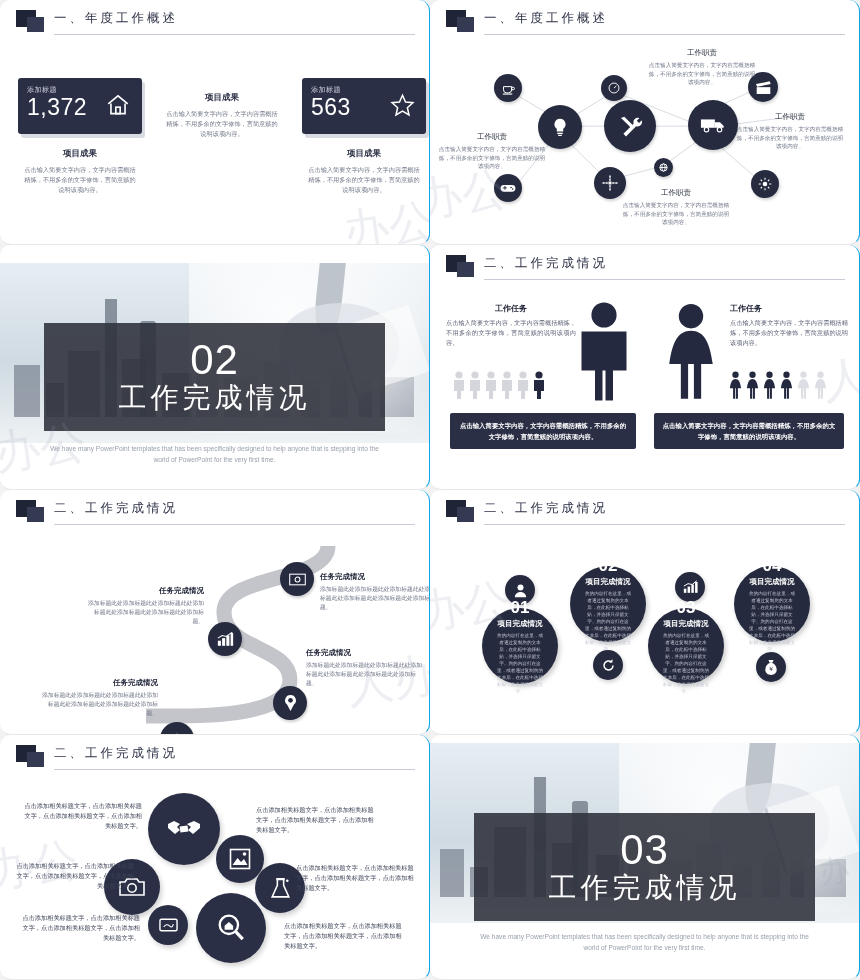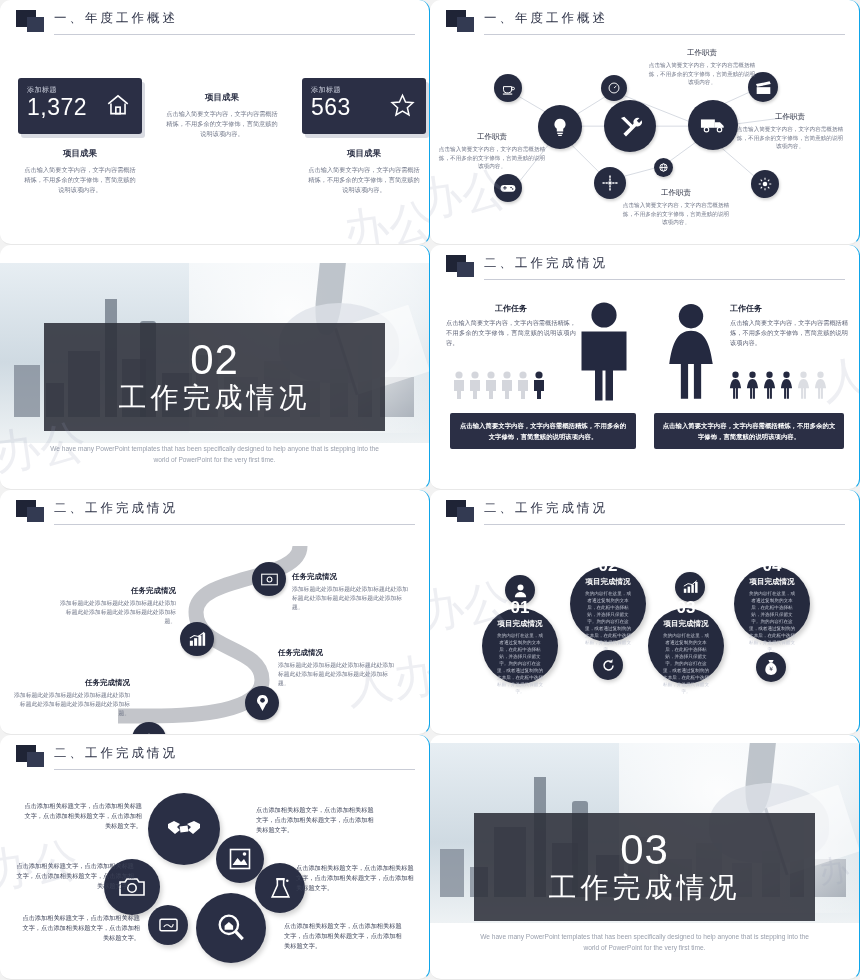--- a/index.html
+++ b/index.html
@@ -104,21 +104,21 @@
   .ppl-half { position:absolute; top:32px; width:210px; height:190px; }
   .ppl-title { font-size:8px; font-weight:bold; color:#22273a; }
   .ppl-body { font-size:6.2px; line-height:10px; color:#5b6074; }
   .ppl-row { position:absolute; display:flex; align-items:flex-end; gap:2px; }
   .darkbox {
     position:absolute; background:#2b2f45; color:#fff; font-size:6.4px; line-height:11px;
     text-align:center; padding:7px 8px; border-radius:2px; font-weight:bold;
   }
 
   
-  .road { position:absolute; inset:40px 0 0 0; }
+  .road { position:absolute; inset:40px 0 0 0;margin-left:28px; }
   .rnode { position:absolute; width:34px; height:34px; border-radius:50%; background:#262b40;
            display:flex; align-items:center; justify-content:center; color:#fff;
            box-shadow:1px 2px 3px rgba(0,0,0,.2); }
   .rlabel { position:absolute; width:118px; }
   .rlabel .rt { font-size:7.5px; font-weight:bold; color:#22273a; }
   .rlabel .rb { font-size:5.8px; line-height:9px; color:#6e7486; margin-top:3px; }
 
   
   .bigc { position:absolute; border-radius:50%; background:#252a3e; color:#fff;
           display:flex; flex-direction:column; align-items:center; justify-content:center;

